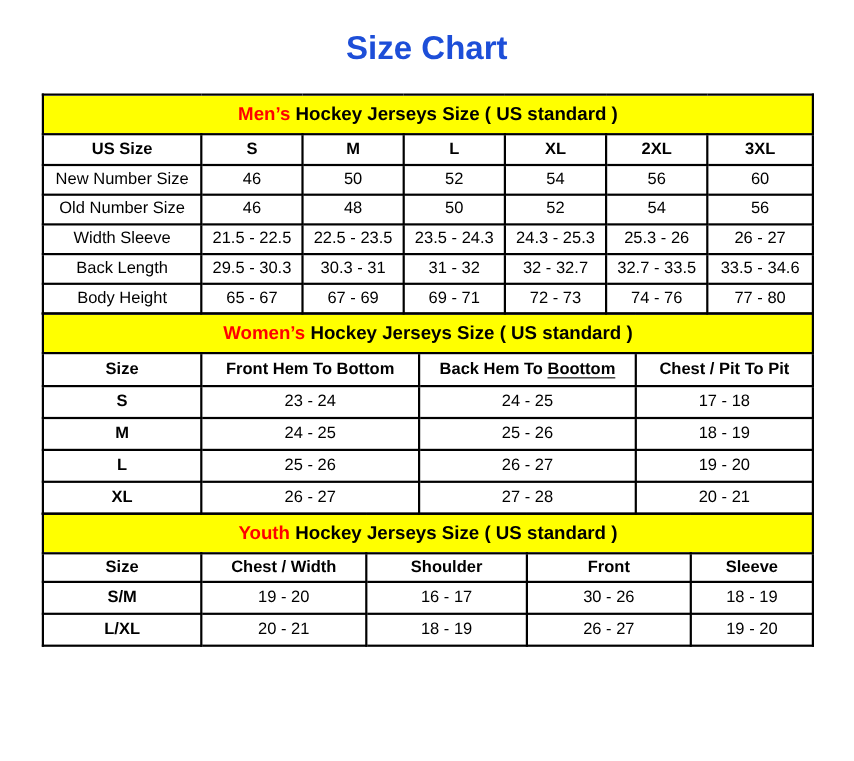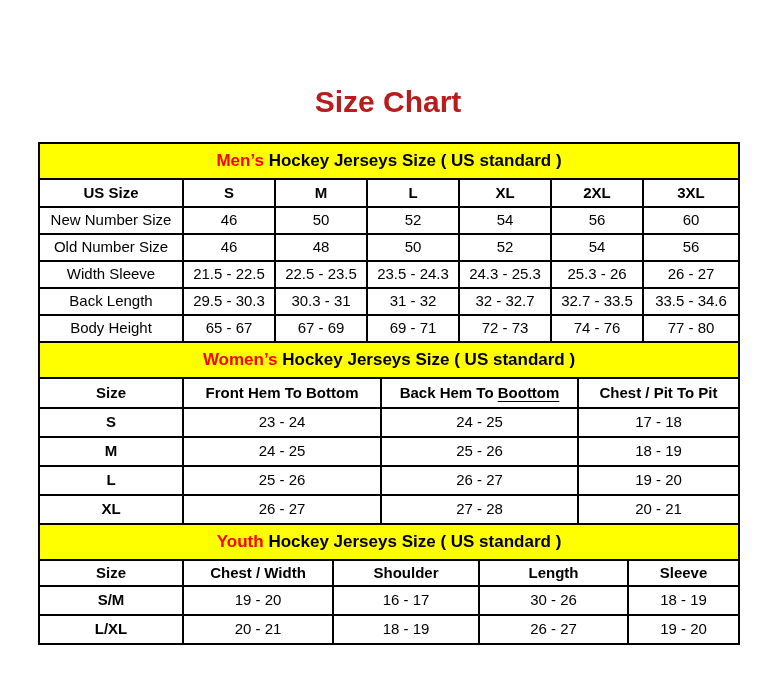--- a/index.html
+++ b/index.html
@@ -2,23 +2,23 @@
 <html><head>
 <meta charset="utf-8">
 <style>
   html,body { margin:0; padding:0; background:#ffffff; }
   .page {
     position:relative; width:776px; height:692px; background:#ffffff;
     font-family:"Liberation Sans", sans-serif; color:#000;
     overflow:hidden;
   }
   .title {
-    padding-top:84px; text-align:center;
+    padding-top:27px; text-align:center;
     font-size:30px; font-weight:bold; letter-spacing:0px;
-    color:#b91c1c; line-height:36px;
+    color:#1d4ed8; line-height:36px;
   }
   .chart { width:700px; margin:22px auto 0 auto; }
   table { border-collapse:collapse; table-layout:fixed; width:700px; }
   table.joined { margin-top:-2px; }
   td, th {
     border:2px solid #000; text-align:center; vertical-align:middle;
     padding:0; font-size:15px; line-height:1.1; overflow:hidden;
   }
   .band td {
     background:#FFFF00; height:34px;
@@ -175,21 +175,21 @@
           <col style="width:111px">
       </colgroup>
       <tbody>
           <tr class="band">
         <td colspan="5"><span class="hl">Youth</span><span> Hockey Jerseys Size ( US standard )</span></td>
       </tr>
       <tr class="hdr">
         <th>Size</th>
         <th>Chest / Width</th>
         <th>Shoulder</th>
-        <th>Length</th>
+        <th>Front</th>
         <th>Sleeve</th>
       </tr>
       <tr class="data">
         <th>S/M</th>
         <td>19 - 20</td>
         <td>16 - 17</td>
         <td>30 - 26</td>
         <td>18 - 19</td>
       </tr>
       <tr class="data">

